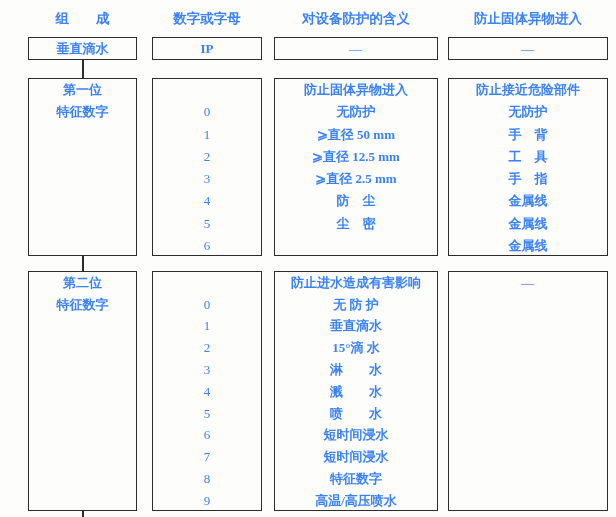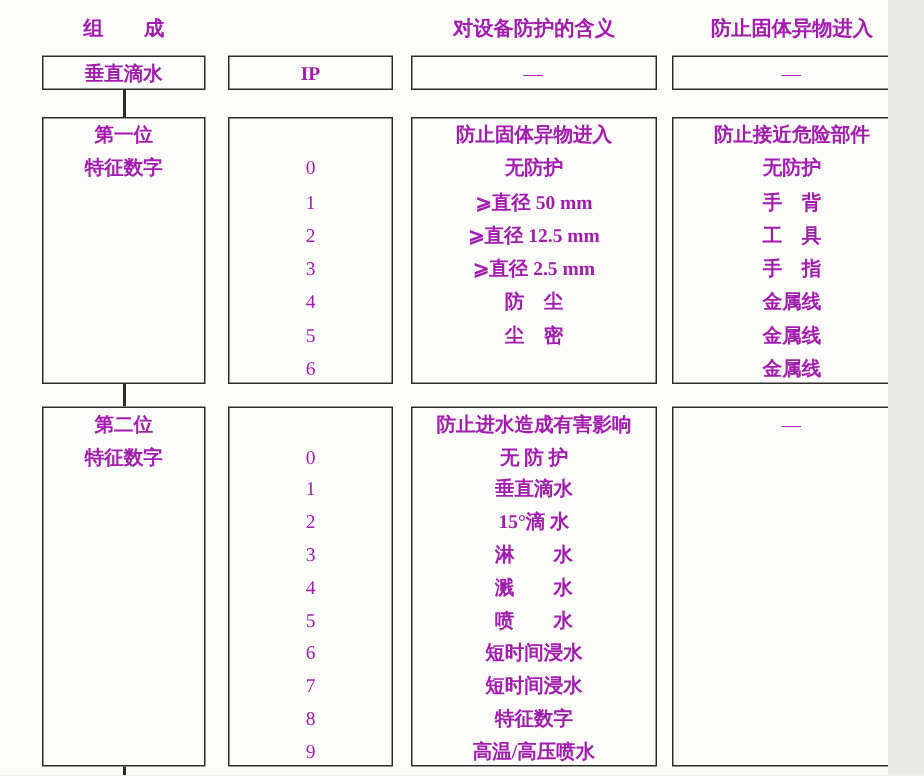--- a/index.html
+++ b/index.html
@@ -1,23 +1,22 @@
 <!DOCTYPE html>
 <html><head>
 <meta charset="utf-8">
 <style>
   html,body{margin:0;padding:0;background:#e8e8e4;}
   .canvas{
     position:relative;
-    width:568px;height:517px;
+    width:616px;height:517px;
     background:#fdfdfb;
     font-family:"Liberation Serif","DejaVu Serif",serif;
-    color:#a21caf;
+    color:#3b82f6;
     overflow:hidden;
-    padding-left:24px;
   }
   .hdr{
     position:absolute;top:8px;height:22px;
     display:flex;align-items:center;justify-content:center;
     font-size:13.5px;font-weight:700;white-space:pre;
   }
   .box{
     position:absolute;
     border:1.5px solid #2c2c2c;
     box-sizing:border-box;
@@ -49,20 +48,21 @@
   .c2{left:152px;width:110px;}
   .c3{left:274px;width:164px;}
   .c4{left:448px;width:160px;}
 </style>
 </head>
 <body>
 
 <div class="canvas">
 
   <div class="hdr c1">组　　成</div>
+  <div class="hdr c2">数字或字母</div>
   <div class="hdr c3">对设备防护的含义</div>
   <div class="hdr c4">防止固体异物进入</div>
 
   <div class="box rowbox c1" style="top:37px;height:23px">
     <div class="line cn">垂直滴水</div>
   </div>
   <div class="box rowbox c2" style="top:37px;height:23px">
     <div class="line cn">IP</div>
   </div>
   <div class="box rowbox c3" style="top:37px;height:23px">

